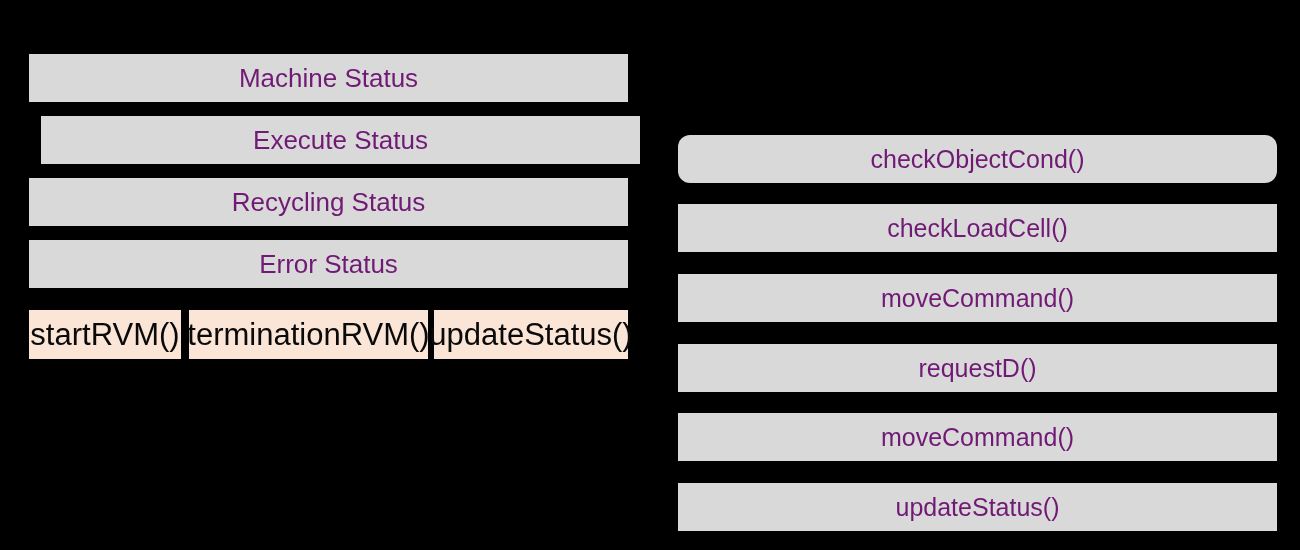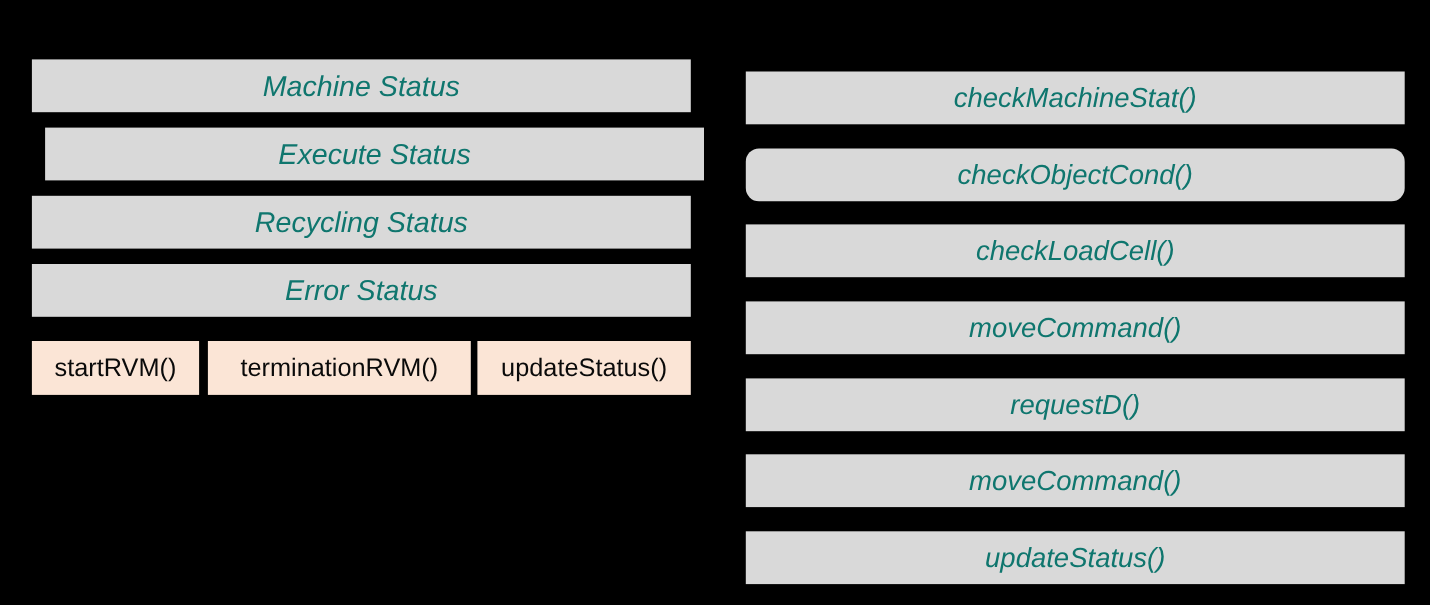--- a/index.html
+++ b/index.html
@@ -13,24 +13,23 @@
     height: 550px;
     background: #000000;
     overflow: hidden;
     font-family: "Liberation Sans", sans-serif;
   }
   .bar {
     position: absolute;
     display: flex;
     align-items: center;
     justify-content: center;
-    color: #0f766e;
+    color: #701a75;
     background: #d9d9d9;
     white-space: nowrap;
-    font-style: italic;
   }
   .status-bar {
     left: 29px;
     width: 599px;
     height: 48px;
     font-size: 26px;
   }
   .right-bar {
     left: 678px;
     width: 599px;
@@ -39,21 +38,21 @@
   }
   .method-box {
     position: absolute;
     top: 310px;
     height: 49px;
     display: flex;
     align-items: center;
     justify-content: center;
     background: #fbe5d6;
     color: #0a0a0a;
-    font-size: 23px;
+    font-size: 31px;
     white-space: nowrap;
   }
   
   .s0 { top: 54px; }
   .s1 { top: 116px; margin-left: 12px; }
   .s2 { top: 178px; }
   .s3 { top: 240px; }
   
   .m0 { left: 29px;  width: 152px; }
   .m1 { left: 189px; width: 239px; }
@@ -74,21 +73,20 @@
 
   <div class="bar status-bar s0">Machine Status</div>
   <div class="bar status-bar s1">Execute Status</div>
   <div class="bar status-bar s2">Recycling Status</div>
   <div class="bar status-bar s3">Error Status</div>
 
   <div class="method-box m0">startRVM()</div>
   <div class="method-box m1">terminationRVM()</div>
   <div class="method-box m2">updateStatus()</div>
 
-  <div class="bar right-bar r0">checkMachineStat()</div>
   <div class="bar right-bar r1">checkObjectCond()</div>
   <div class="bar right-bar r2">checkLoadCell()</div>
   <div class="bar right-bar r3">moveCommand()</div>
   <div class="bar right-bar r4">requestD()</div>
   <div class="bar right-bar r5">moveCommand()</div>
   <div class="bar right-bar r6">updateStatus()</div>
 
 </div>
 
 </body></html>

